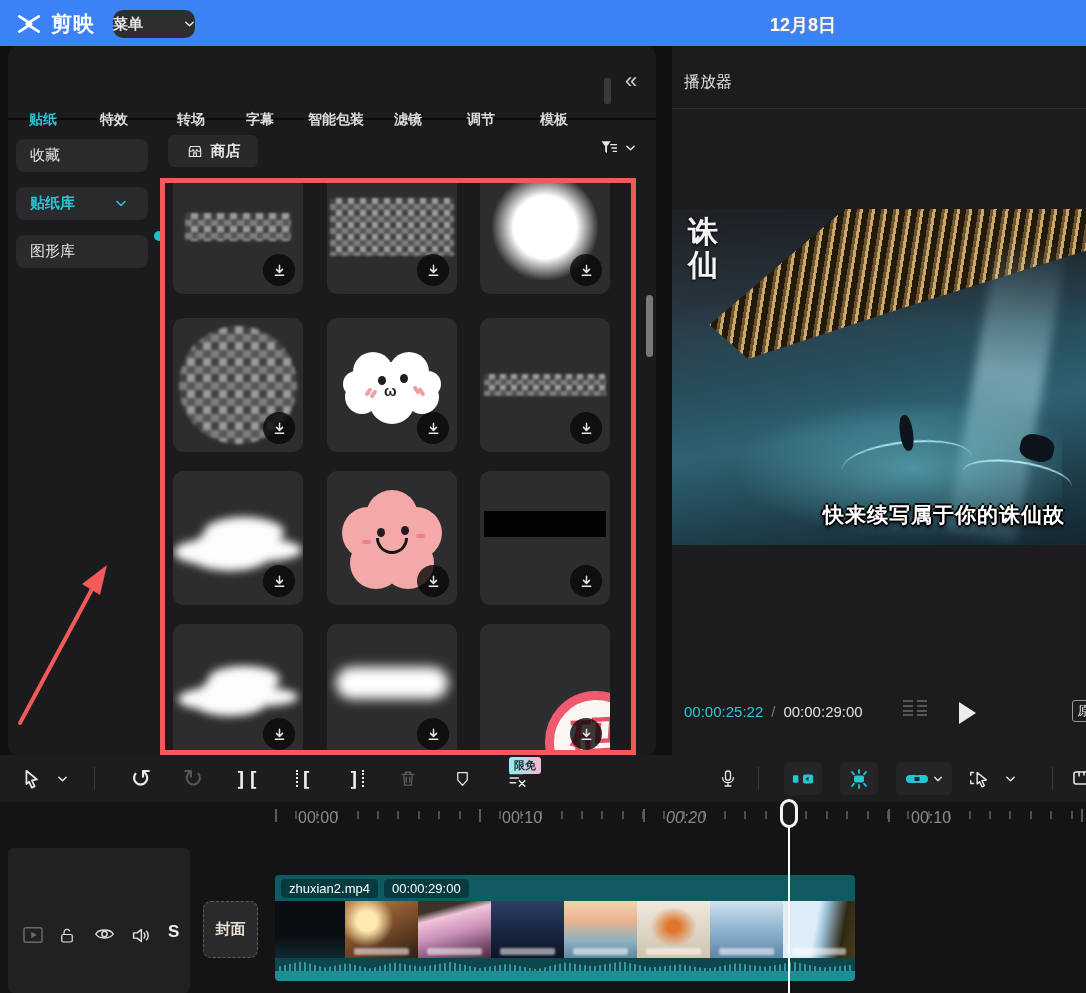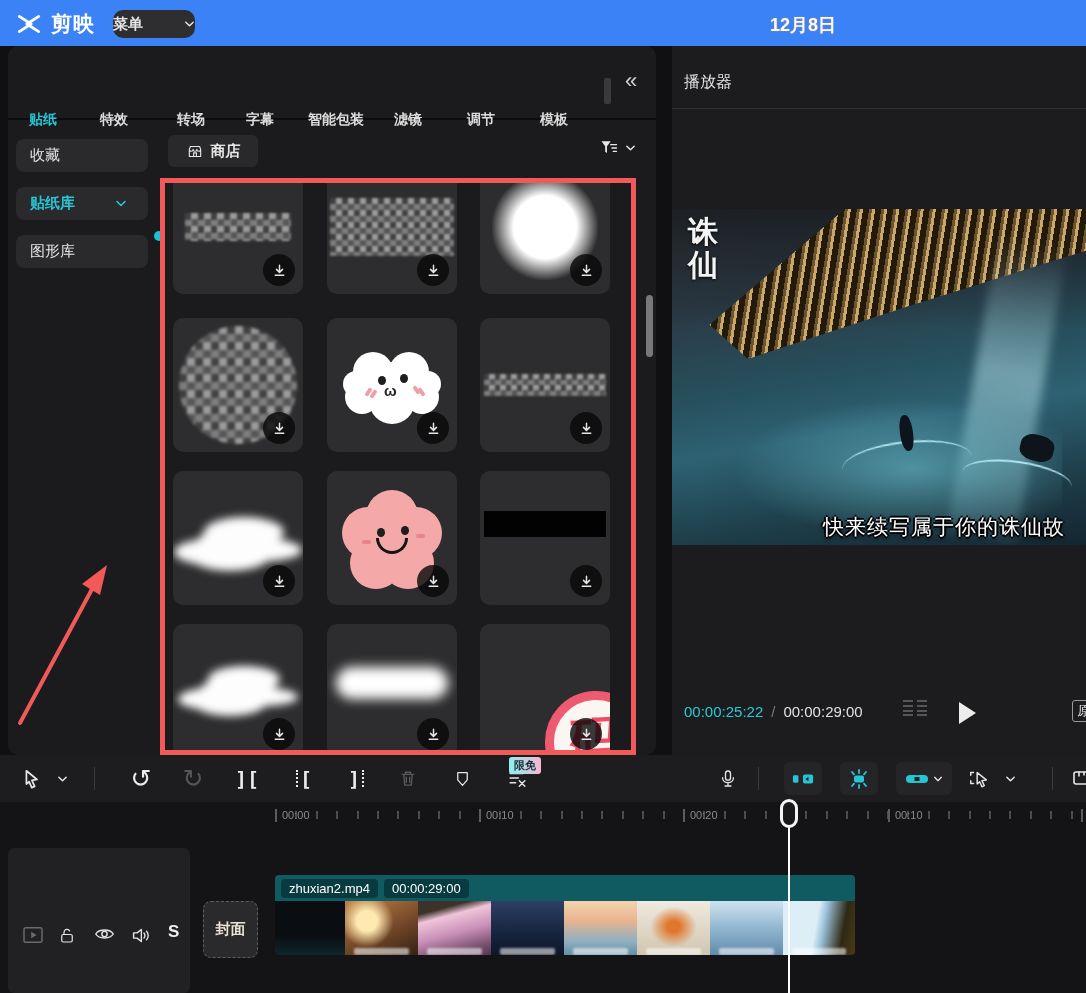--- a/index.html
+++ b/index.html
@@ -92,21 +92,21 @@
   .roof-shade{position:absolute;left:0;top:0;width:414px;height:150px;
         background:linear-gradient(180deg,rgba(10,10,12,.55),rgba(10,10,12,0) 80%);}
   .beam{position:absolute;left:300px;top:30px;width:70px;height:300px;transform:rotate(10deg);filter:blur(5px);
         background:linear-gradient(180deg,rgba(220,255,255,0),rgba(200,245,252,.45) 45%,rgba(160,230,245,.12));}
   .waterglow{position:absolute;left:60px;top:190px;width:330px;height:140px;
         background:radial-gradient(ellipse at 55% 50%,rgba(130,230,245,.45),rgba(130,230,245,0) 70%);}
   .trail{position:absolute;border-top:2px solid rgba(190,248,255,.85);border-radius:50%;filter:blur(.5px);}
   .figure{position:absolute;background:#0d141b;}
   .zx-logo{position:absolute;left:16px;top:6px;width:36px;font-family:"DejaVu Serif",serif;font-weight:bold;
            font-size:30px;line-height:1.1;color:#f4f4f4;text-shadow:0 1px 3px #000;}
-  .vid-sub{position:absolute;left:151px;bottom:4px;white-space:nowrap;font-size:21px;font-weight:400;
+  .vid-sub{position:absolute;left:151px;bottom:16px;white-space:nowrap;font-size:21px;font-weight:700;
            color:#fff;letter-spacing:1px;text-shadow:-2px 0 0 #000,2px 0 0 #000,0 -2px 0 #000,0 2px 0 #000,0 3px 4px rgba(0,0,0,.8);}
   .tc-cur{color:#2bc9d6;font-size:15px;}
   .tc-tot{color:#e0e0e0;font-size:15px;}
   .tc-sep{color:#777;font-size:15px;}
   .lines-icon span{display:inline-block;width:10px;height:18px;margin-right:4px;
         background:repeating-linear-gradient(180deg,#55555a 0 2px,transparent 2px 4.8px);}
   .play-tri{width:0;height:0;border-left:17px solid #ececec;border-top:11px solid transparent;border-bottom:11px solid transparent;}
   .orig-btn{left:1072px;top:700px;width:24px;height:22px;border:1.5px solid #9a9a9c;border-radius:3px;
             display:flex;align-items:center;justify-content:center;font-size:13px;color:#eee;z-index:3;}
 
@@ -121,29 +121,29 @@
   .teal-btn{position:absolute;top:7px;width:38px;height:33px;background:#252527;border-radius:6px;
             display:flex;align-items:center;justify-content:center;}
   .teal{stroke:#27c5d4;}
   .tealfill{fill:#27c5d4;}
   .dim .oline{stroke:#5a5a5c;}
 
   
   .ruler{left:0;top:802px;width:1086px;height:33px;background:#141416;z-index:4;}
   .minor-ticks{position:absolute;left:275px;top:9px;width:811px;height:8px;
         background:repeating-linear-gradient(90deg,#4c4c4e 0 2px,transparent 2px 20.4px);}
-  .rl{position:absolute;top:7px;font-size:11px;color:#8a8a8c;display:flex;gap:5px;align-items:flex-start;}
+  .rl{position:absolute;top:7px;font-size:16px;color:#8a8a8c;display:flex;gap:21px;align-items:flex-start;}
   .rl i{display:block;width:2px;height:13px;background:#5c5c5e;}
   .track-area{left:0;top:835px;width:1086px;height:158px;background:#141416;z-index:4;}
   .track-head{position:absolute;left:8px;top:13px;width:182px;height:145px;background:#212123;border-radius:6px;}
   .th-ic{position:absolute;top:78px;}
   .cover-btn{position:absolute;left:203px;top:66px;width:55px;height:57px;background:#2a2a2c;
              border:1.5px dashed #5c5c5e;border-radius:8px;display:flex;align-items:center;justify-content:center;
              font-size:15px;font-weight:bold;color:#eae3d4;}
-  .clip{position:absolute;left:275px;top:40px;width:580px;height:80px;border-radius:4px;overflow:hidden;}
+  .clip{position:absolute;left:275px;top:40px;width:580px;height:106px;border-radius:4px;overflow:hidden;}
   .clip-head{position:absolute;left:0;top:0;width:580px;height:26px;background:#0f5b61;display:flex;align-items:center;gap:6px;padding:0 6px;}
   .clip-pill{background:rgba(6,48,52,.75);border-radius:4px;padding:2px 8px;font-size:13px;color:#fff;}
   .thumbs{position:absolute;left:0;top:26px;width:580px;height:57px;display:flex;}
   .th{position:relative;height:57px;}
   .th.cap::after{content:"";position:absolute;left:12%;right:12%;bottom:3px;height:7px;border-radius:2px;
                  background:rgba(255,255,255,.55);filter:blur(1.2px);}
   .wave{position:absolute;left:0;top:83px;width:580px;height:17px;background:#0d474d;}
   .wave-bars{position:absolute;left:4px;top:1px;width:572px;height:12px;
        background:repeating-linear-gradient(90deg,#2f9aa2 0 2px,transparent 2px 5px);
        clip-path:polygon(0 60%,4% 20%,8% 70%,12% 35%,16% 80%,20% 30%,25% 65%,30% 25%,35% 75%,40% 40%,45% 85%,50% 30%,55% 60%,60% 20%,65% 70%,70% 45%,75% 80%,80% 35%,85% 65%,90% 25%,95% 70%,100% 50%,100% 100%,0 100%);}
@@ -538,21 +538,21 @@
   <div class="abs ruler">
     <div class="minor-ticks"></div>
     <div class="rl" style="left:275px;">
         <i></i>
         <span>00:00</span>
       </div>
     <div class="rl" style="left:479px;">
         <i></i>
         <span>00:10</span>
       </div>
-    <div class="rl" style="left:683px;">
+    <div class="rl" style="left:643px;font-style:italic;">
         <i></i>
         <span>00:20</span>
       </div>
     <div class="rl" style="left:888px;">
         <i></i>
         <span>00:10</span>
       </div>
     <div class="rl" style="left:1081px;">
         <i></i>
       </div>

